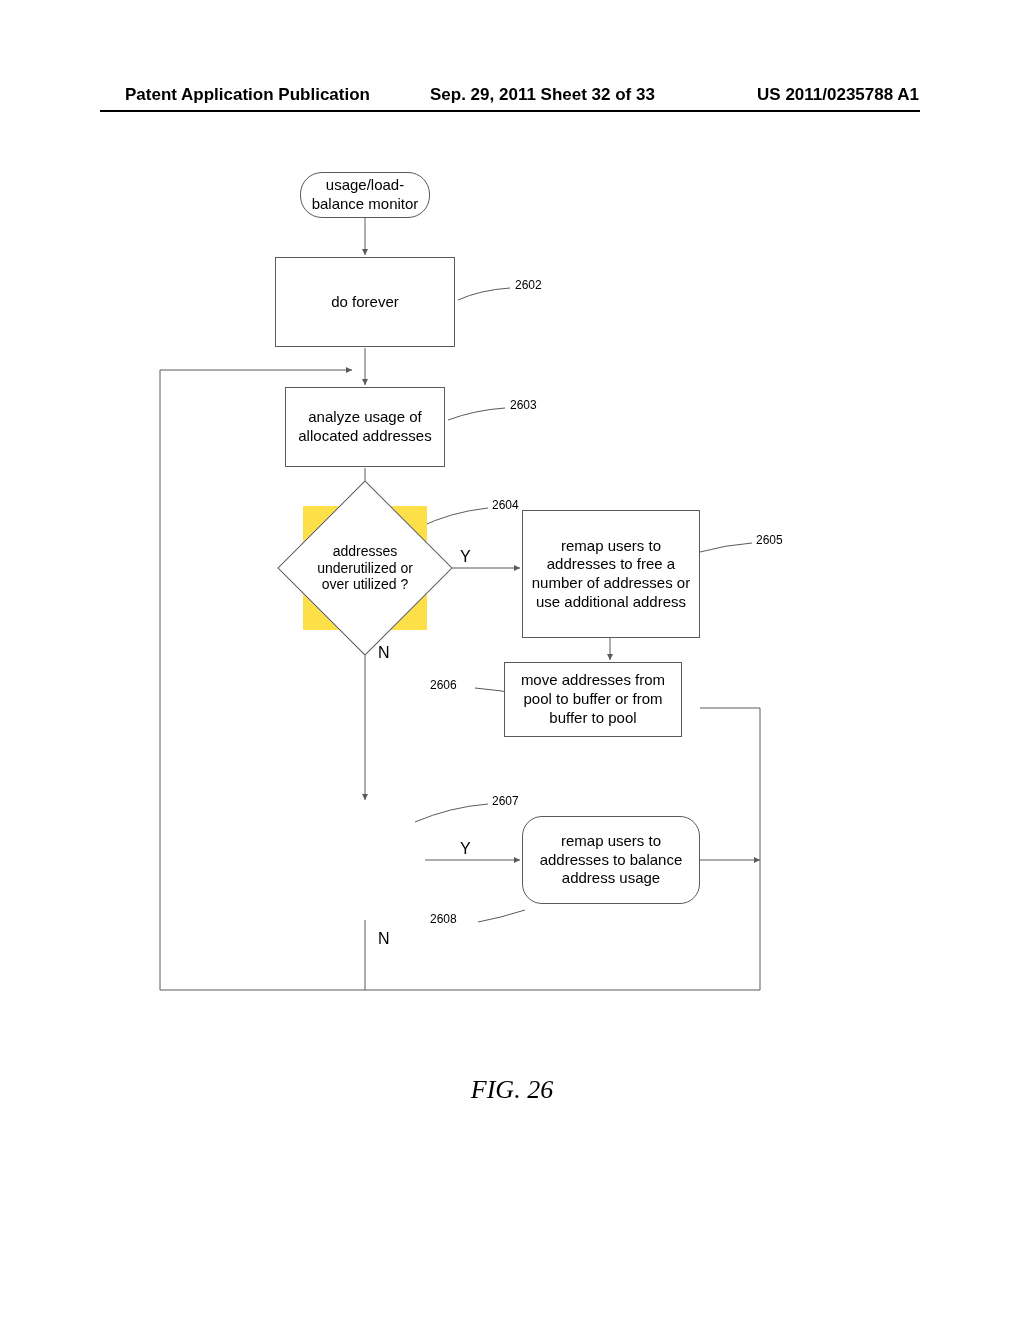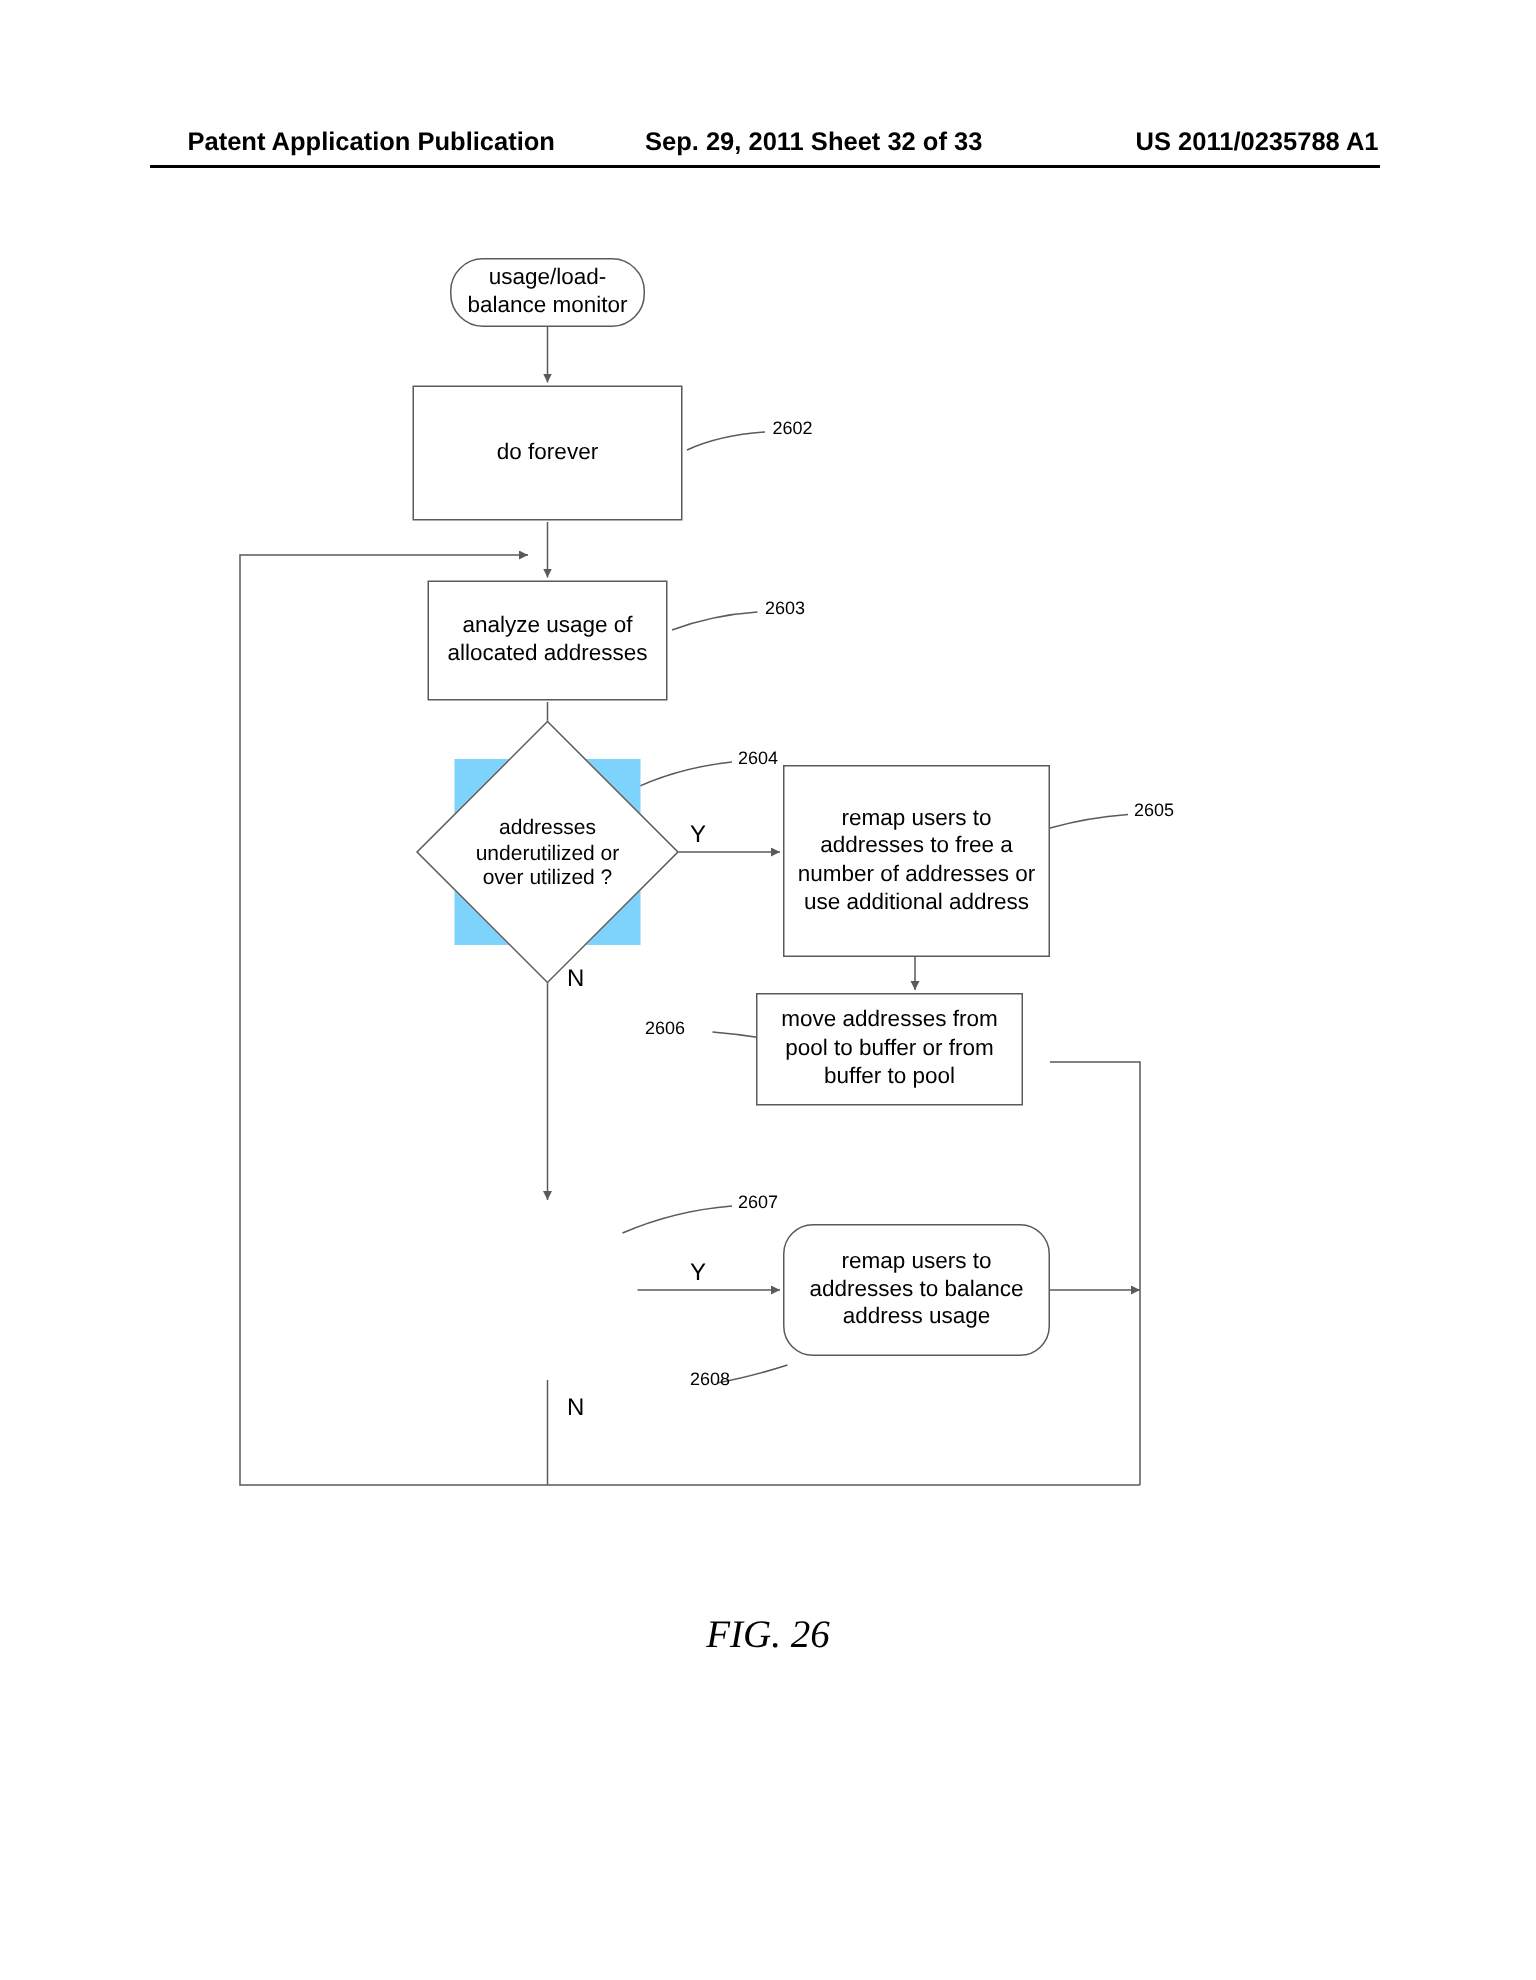--- a/index.html
+++ b/index.html
@@ -51,21 +51,21 @@
     display: flex;
     align-items: center;
     justify-content: center;
     padding: 6px 8px;
   }
   .terminator {
     border-radius: 22px;
   }
   .diamond {
     position: absolute;
-    background: #7dd3fc;
+    background: #fde047;
   }
   .diamond .shape {
     position: absolute;
     inset: 0;
     transform: rotate(45deg);
     border: 1px solid #5a5a5a;
     background: #fff;
   }
   .diamond .dtext {
     position: absolute;
@@ -192,17 +192,17 @@
   </div>
   <div class="label" style="left:430px; top:518px;">2606</div>
 
   <div class="label" style="left:492px; top:634px;">2607</div>
   <div class="yn" style="left:460px; top:680px;">Y</div>
   <div class="yn" style="left:378px; top:770px;">N</div>
 
   <div class="box" style="left:522px; top:656px; width:178px; height:88px;border-radius:20px;">
     <span>remap users to addresses to balance address usage</span>
   </div>
-  <div class="label" style="left:430px; top:752px;margin-left:30px;">2608</div>
+  <div class="label" style="left:430px; top:752px;">2608</div>
 
 </div>
 
 <div class="fig-caption">FIG. 26</div>
 
 </body></html>

